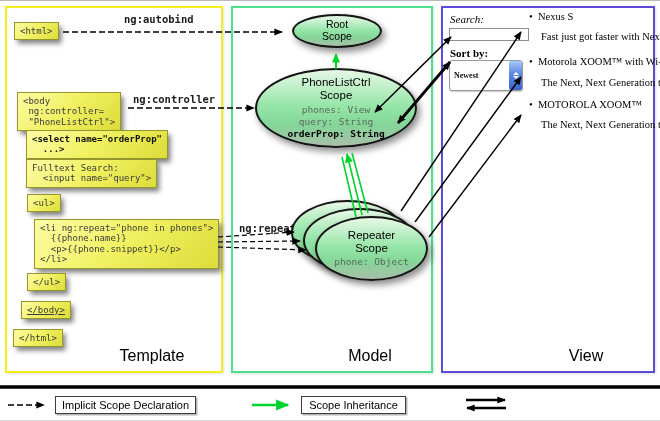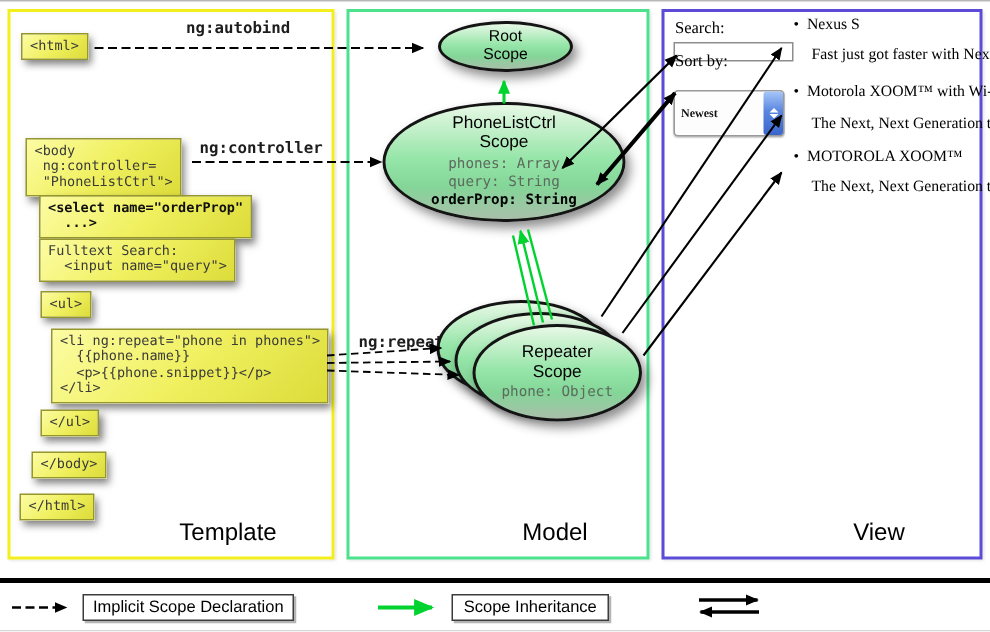--- a/index.html
+++ b/index.html
@@ -26,21 +26,21 @@
     font:9px/1.16 "DejaVu Sans Mono", monospace; color:#3a3a3a; padding:3px 5px;
   }
   .codebox.bold { font-weight:bold; color:#101010; }
   #box-html-open  { left:14px;  top:21px; }
   #box-body-open  { left:17px;  top:91px; }
   #box-select     { left:26px;  top:129px; }
   #box-fulltext   { left:26px;  top:158px; }
   #box-ul-open    { left:27px;  top:193px; }
   #box-li-repeat  { left:34px;  top:218px; }
   #box-ul-close   { left:27px;  top:272px; }
-  #box-body-close { left:21px;  top:300px; }
+  #box-body-close { left:21px;  top:300px;text-decoration:underline; }
   #box-html-close { left:13px;  top:328px; }
   
   .nglabel { position:absolute; font:bold 10.5px "DejaVu Sans Mono", monospace; color:#1d1d1d; }
   #lbl-autobind   { left:124px; top:12px; }
   #lbl-controller { left:133px; top:92px; }
   #lbl-repeat     { left:239px; top:221px; }
   
   .scope {
     position:absolute; border:2px solid #141414; border-radius:50%;
     background:linear-gradient(180deg,#e7f8e5 0%,#94e5a7 48%,#84d598 72%,#a9bfaa 100%);
@@ -52,22 +52,22 @@
   .scope-title.small { font-size:10.5px; }
   .scope-props { font:9.5px/1.25 "DejaVu Sans Mono", monospace; color:#5d6a5f; margin-top:2px; }
   .prop-strong { color:#000; font-weight:bold; }
   #scope-root      { left:292px; top:13px;  width:90px;  height:34px; }
   #scope-phonelist { left:255px; top:67px;  width:162px; height:80px; }
   #scope-rep-back  { left:291px; top:199px; width:113px; height:65px; }
   #scope-rep-mid   { left:303px; top:207px; width:113px; height:65px; }
   #scope-rep-front { left:315px; top:215px; width:113px; height:65px; }
   
   .vlabel { position:absolute; font:11px "Liberation Serif", serif; color:#000; }
-  #view-search-label { left:450px; top:12px; }
-  #view-sort-label   { left:450px; top:34px; }
+  #view-search-label { left:450px; top:12px;font-style:italic; }
+  #view-sort-label   { left:450px; top:46px;font-weight:bold; }
   #view-search-input {
     position:absolute; left:449px; top:27px; width:80px; height:13px;
     border:1px solid #8d8d8d; background:#fff; box-sizing:border-box; padding:0 2px;
     font:9px "Liberation Serif", serif;
   }
   #view-sort-select {
     position:absolute; left:449px; top:59px; width:74px; height:31px;
     border:1px solid #9a9a9a; border-radius:3px; background:#fdfdfd;
     display:flex; align-items:center; box-sizing:border-box; padding-left:4px;
     box-shadow:0 1px 1px rgba(0,0,0,.2);
@@ -138,21 +138,21 @@
 
   <div class="scope" id="scope-root">
     <div class="scope-title small">Root</div>
     <div class="scope-title small">Scope</div>
   </div>
 
   <div class="scope" id="scope-phonelist">
     <div class="scope-title">PhoneListCtrl</div>
     <div class="scope-title">Scope</div>
     <div class="scope-props">
-      <div>phones: Array</div>
+      <div>phones: View</div>
       <div>query: String</div>
       <div class="prop-strong">orderProp: String</div>
     </div>
   </div>
 
   <div class="scope" id="scope-rep-back"></div>
   <div class="scope" id="scope-rep-mid"></div>
   <div class="scope" id="scope-rep-front">
     <div class="scope-title">Repeater</div>
     <div class="scope-title">Scope</div>

